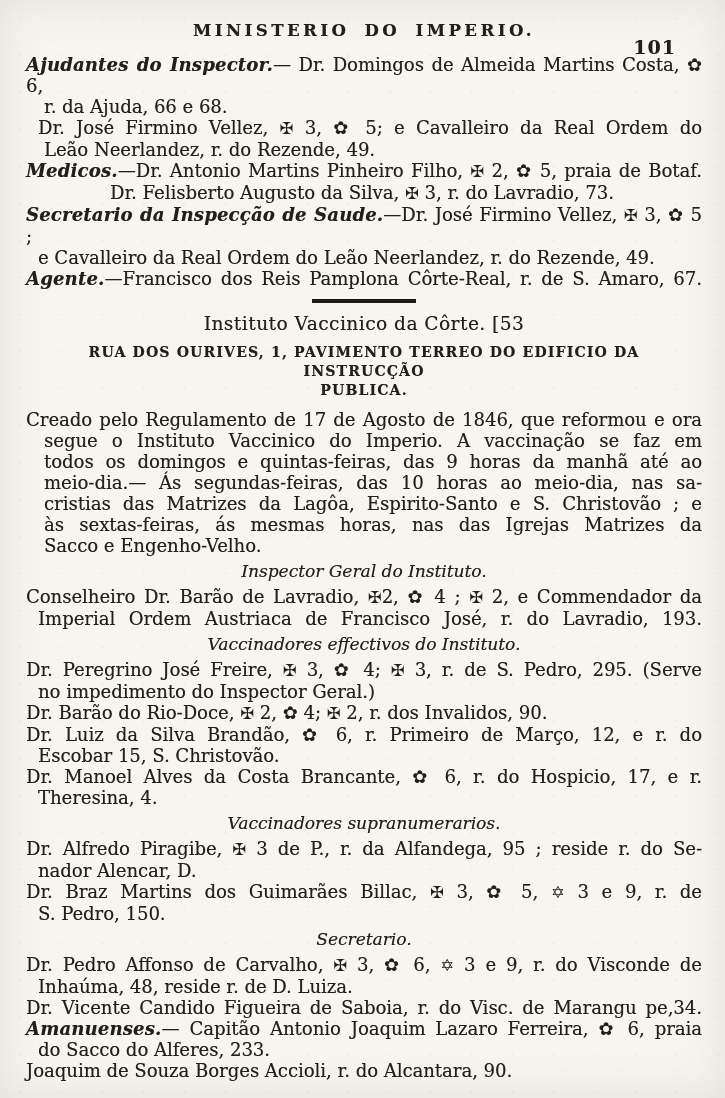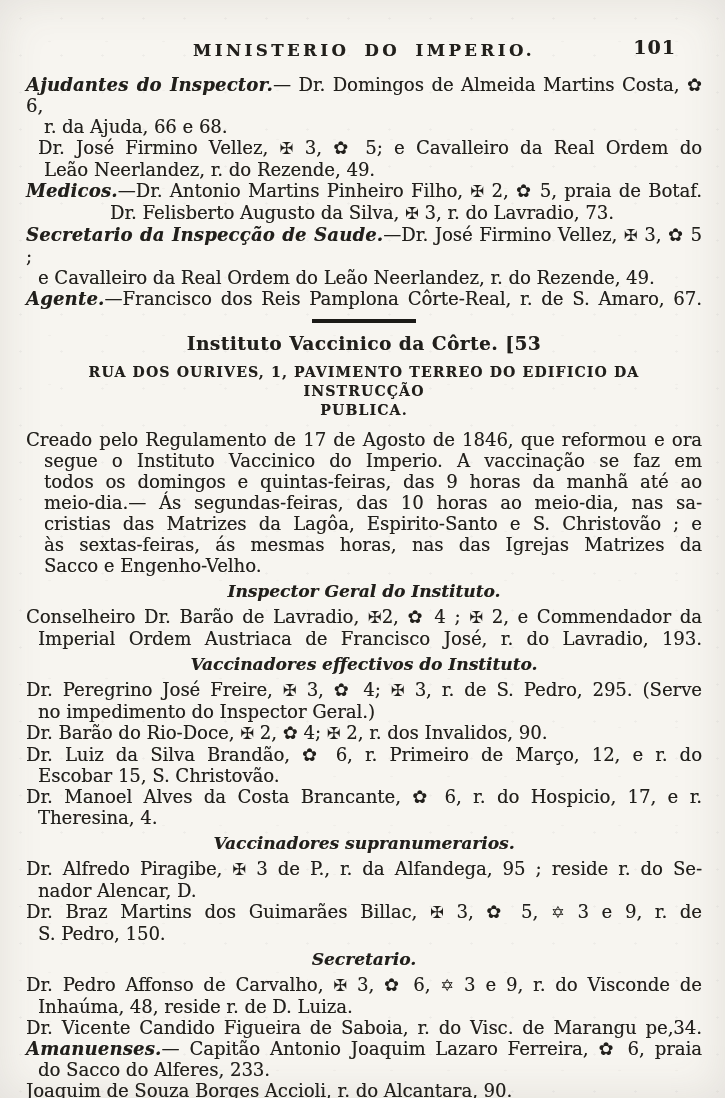--- a/index.html
+++ b/index.html
@@ -16,21 +16,21 @@
     box-shadow: inset 0 0 45px rgba(80,75,65,0.12);
     color: #211f1b;
     font-family: "DejaVu Serif", "Liberation Serif", serif;
     font-size: 18px;
     line-height: 21px;
     overflow: hidden;
   }
   .content { padding: 0 23px 0 26px; }
   .page-header {
     position: relative;
-    padding-top: 40px;
+    padding-top: 20px;
     height: 26px;
     margin-bottom: 8px;
   }
   .page-header .running-title {
     text-align: center;
     font-weight: bold;
     font-size: 16.5px;
     letter-spacing: 3.5px;
     word-spacing: 6px;
   }
@@ -46,27 +46,27 @@
     hyphens: none;
   }
   .j { text-align: justify; text-align-last: justify; }
   .i1 { margin-left: 12px; }
   .i2 { margin-left: 18px; }
   .i3 { margin-left: 84px; }
   .lead { font-style: italic; font-weight: bold; letter-spacing: 0.2px; }
   .sec {
     text-align: center;
     font-style: italic;
-    font-weight: bold;
+    font-weight: normal;
     font-size: 17px;
     margin: 5px 0 4px 0;
   }
   .title {
     text-align: center;
-    font-weight: bold;
+    font-weight: normal;
     font-size: 18.5px;
     margin: 10px 0 9px 0;
     letter-spacing: 0.5px;
   }
   .subtitle {
     text-align: center;
     font-size: 14px;
     letter-spacing: 1.2px;
     line-height: 19px;
     font-weight: bold;

